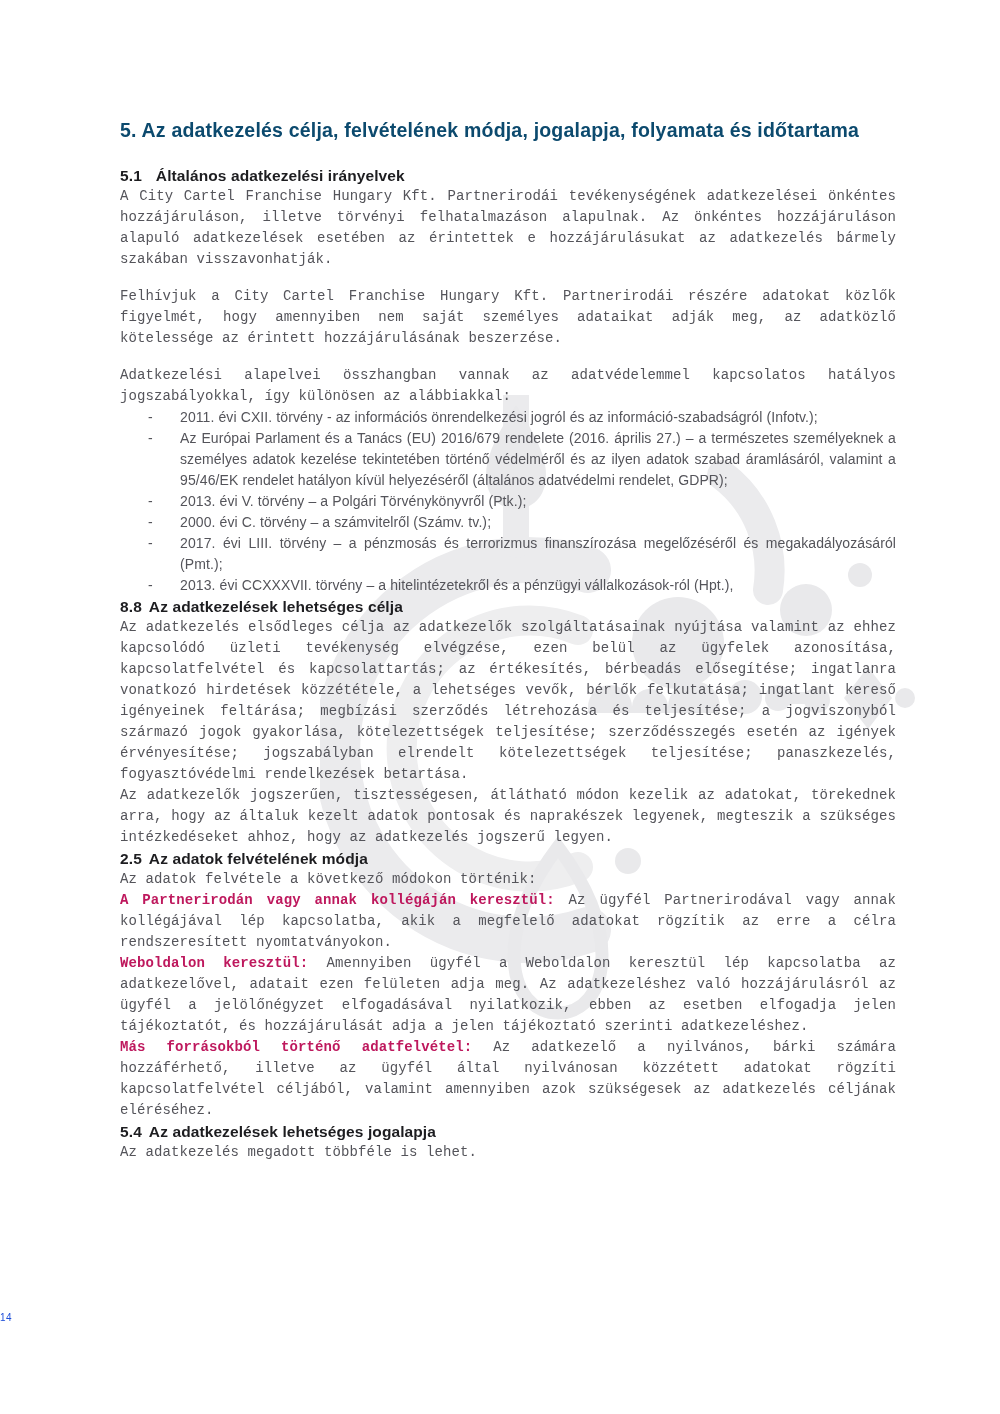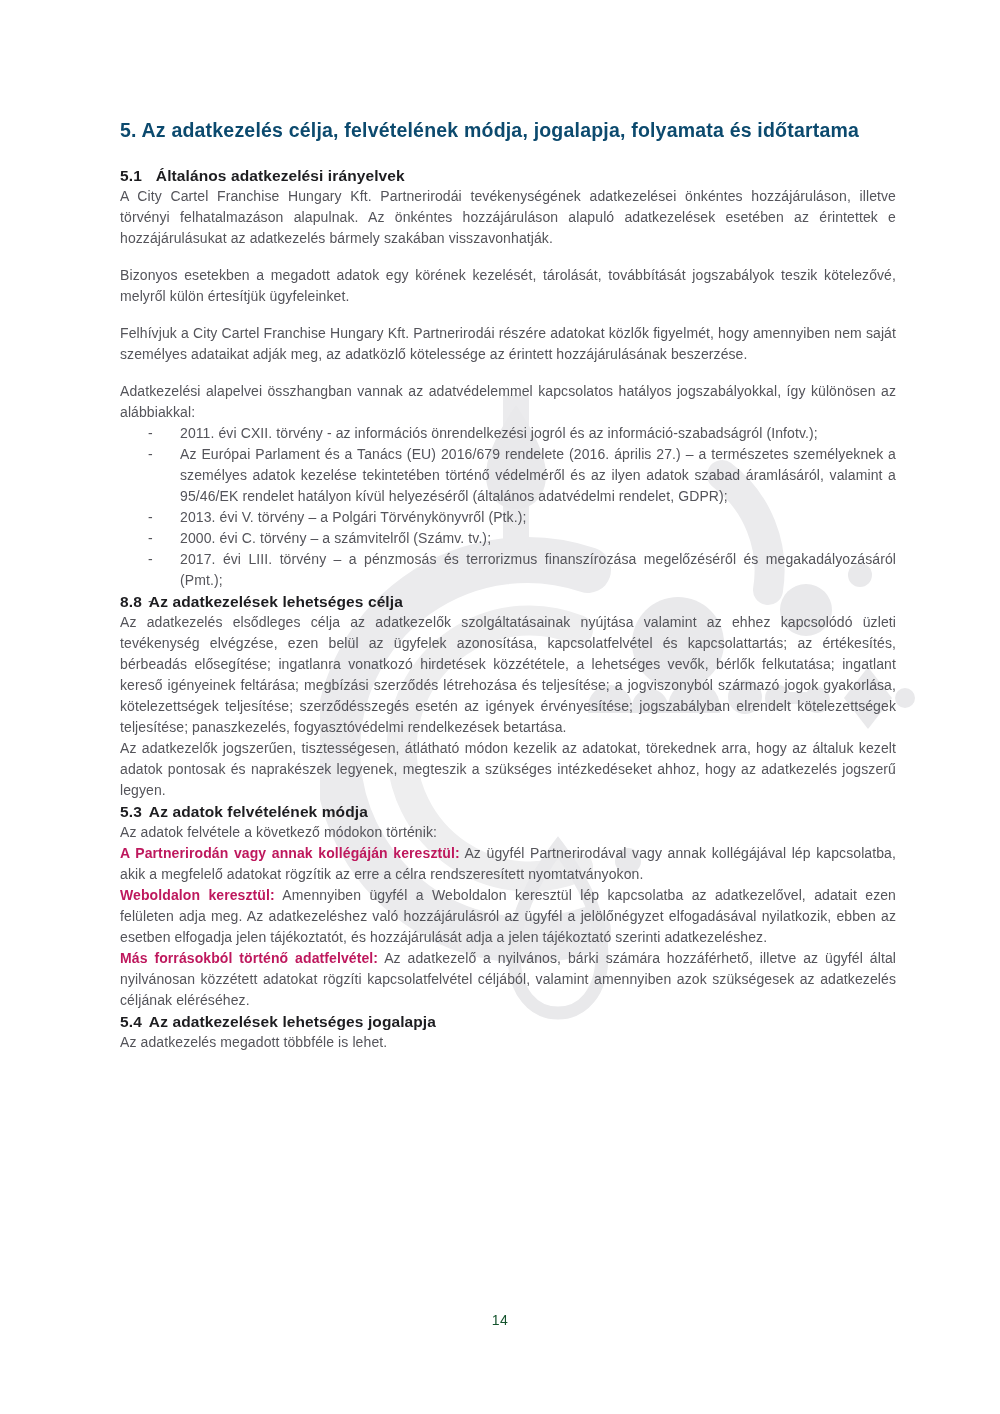--- a/index.html
+++ b/index.html
@@ -29,40 +29,40 @@
   }
   h2.sec-heading .num51{margin-right:14px;margin-top:22px;}
   h2.sec-heading .num{margin-right:7px;}
   .mt12{margin-top:12px;}
   .mt16{margin-top:16px;}
   p.body{
     margin:0;
     font-size:14px;line-height:21px;
     color:#54545a;letter-spacing:0.1px;
     text-align:justify;
+    font-family:Liberation Mono, monospace;
   }
   p.gap{margin-top:16px;}
   p.body b, p.body strong{color:#be185d;font-weight:800;}
   ul.law-list{
     margin:0;padding:0;list-style:none;
   }
   ul.law-list li{
     position:relative;
     padding-left:60px;
     font-size:14px;line-height:21px;
     color:#54545a;letter-spacing:0.1px;
     text-align:justify;
   }
   ul.law-list .dash{
     position:absolute;left:28px;top:0;
   }
   .pageno{
     position:absolute;left:0;right:0;top:1312px;
-    text-align:center;
-    font-size:14px;color:#14532d;letter-spacing:0.5px;
+    font-size:10px;color:#1d4ed8;letter-spacing:0.5px;
     z-index:1;
   }
 </style>
 </head>
 <body>
 
 <div class="page">
 
   <svg class="watermark" viewBox="0 0 700 640" xmlns="http://www.w3.org/2000/svg" aria-hidden="true">
     <g fill="none" stroke="#ebebed" stroke-linecap="round">
@@ -101,40 +101,39 @@
   </svg>
 
   <div class="content">
 
     <h1 class="doc-title">5. Az adatkezelés célja, felvételének módja, jogalapja, folyamata és időtartama</h1>
 
     <h2 class="sec-heading">
       <span class="num51">5.1</span><span>Általános adatkezelési irányelvek</span>
     </h2>
     <p class="body">A City Cartel Franchise Hungary Kft. Partnerirodái tevékenységének adatkezelései önkéntes hozzájáruláson, illetve törvényi felhatalmazáson alapulnak. Az önkéntes hozzájáruláson alapuló adatkezelések esetében az érintettek e hozzájárulásukat az adatkezelés bármely szakában visszavonhatják.</p>
-    <p class="body gap">Bizonyos esetekben a megadott adatok egy körének kezelését, tárolását, továbbítását jogszabályok teszik kötelezővé, melyről külön értesítjük ügyfeleinket.</p>
     <p class="body gap">Felhívjuk a City Cartel Franchise Hungary Kft. Partnerirodái részére adatokat közlők figyelmét, hogy amennyiben nem saját személyes adataikat adják meg, az adatközlő kötelessége az érintett hozzájárulásának beszerzése.</p>
     <p class="body gap">Adatkezelési alapelvei összhangban vannak az adatvédelemmel kapcsolatos hatályos jogszabályokkal, így különösen az alábbiakkal:</p>
     <ul class="law-list">
       <li><span class="dash">-</span><span>2011. évi CXII. törvény - az információs önrendelkezési jogról és az információ-szabadságról (Infotv.);</span></li>
       <li><span class="dash">-</span><span>Az Európai Parlament és a Tanács (EU) 2016/679 rendelete (2016. április 27.) – a természetes személyeknek a személyes adatok kezelése tekintetében történő védelméről és az ilyen adatok szabad áramlásáról, valamint a 95/46/EK rendelet hatályon kívül helyezéséről (általános adatvédelmi rendelet, GDPR);</span></li>
       <li><span class="dash">-</span><span>2013. évi V. törvény – a Polgári Törvénykönyvről (Ptk.);</span></li>
       <li><span class="dash">-</span><span>2000. évi C. törvény – a számvitelről (Számv. tv.);</span></li>
       <li><span class="dash">-</span><span>2017. évi LIII. törvény – a pénzmosás és terrorizmus finanszírozása megelőzéséről és megakadályozásáról (Pmt.);</span></li>
-      <li><span class="dash">-</span></li>
+      <li><span class="dash">-</span><span>2013. évi CCXXXVII. törvény – a hitelintézetekről és a pénzügyi vállalkozások-ról (Hpt.),</span></li>
     </ul>
 
     <h2 class="sec-heading mt12">
       <span class="num">8.8</span><span>Az adatkezelések lehetséges célja</span>
     </h2>
     <p class="body">Az adatkezelés elsődleges célja az adatkezelők szolgáltatásainak nyújtása valamint az ehhez kapcsolódó üzleti tevékenység elvégzése, ezen belül az ügyfelek azonosítása, kapcsolatfelvétel és kapcsolattartás; az értékesítés, bérbeadás elősegítése; ingatlanra vonatkozó hirdetések közzététele, a lehetséges vevők, bérlők felkutatása; ingatlant kereső igényeinek feltárása; megbízási szerződés létrehozása és teljesítése; a jogviszonyból származó jogok gyakorlása, kötelezettségek teljesítése; szerződésszegés esetén az igények érvényesítése; jogszabályban elrendelt kötelezettségek teljesítése; panaszkezelés, fogyasztóvédelmi rendelkezések betartása.</p>
     <p class="body">Az adatkezelők jogszerűen, tisztességesen, átlátható módon kezelik az adatokat, törekednek arra, hogy az általuk kezelt adatok pontosak és naprakészek legyenek, megteszik a szükséges intézkedéseket ahhoz, hogy az adatkezelés jogszerű legyen.</p>
 
     <h2 class="sec-heading mt16">
-      <span class="num">5.3</span><span>Az adatok felvételének módja</span>
+      <span class="num">2.5</span><span>Az adatok felvételének módja</span>
     </h2>
     <p class="body">Az adatok felvétele a következő módokon történik:</p>
     <p class="body"><strong>A Partnerirodán vagy annak kollégáján keresztül:</strong><span> Az ügyfél Partnerirodával vagy annak kollégájával lép kapcsolatba, akik a megfelelő adatokat rögzítik az erre a célra rendszeresített nyomtatványokon.</span></p>
     <p class="body"><strong>Weboldalon keresztül:</strong><span> Amennyiben ügyfél a Weboldalon keresztül lép kapcsolatba az adatkezelővel, adatait ezen felületen adja meg. Az adatkezeléshez való hozzájárulásról az ügyfél a jelölőnégyzet elfogadásával nyilatkozik, ebben az esetben elfogadja jelen tájékoztatót, és hozzájárulását adja a jelen tájékoztató szerinti adatkezeléshez.</span></p>
     <p class="body"><strong>Más forrásokból történő adatfelvétel:</strong><span> Az adatkezelő a nyilvános, bárki számára hozzáférhető, illetve az ügyfél által nyilvánosan közzétett adatokat rögzíti kapcsolatfelvétel céljából, valamint amennyiben azok szükségesek az adatkezelés céljának eléréséhez.</span></p>
 
     <h2 class="sec-heading mt16">
       <span class="num">5.4</span><span>Az adatkezelések lehetséges jogalapja</span>
     </h2>
     <p class="body">Az adatkezelés megadott többféle is lehet.</p>

